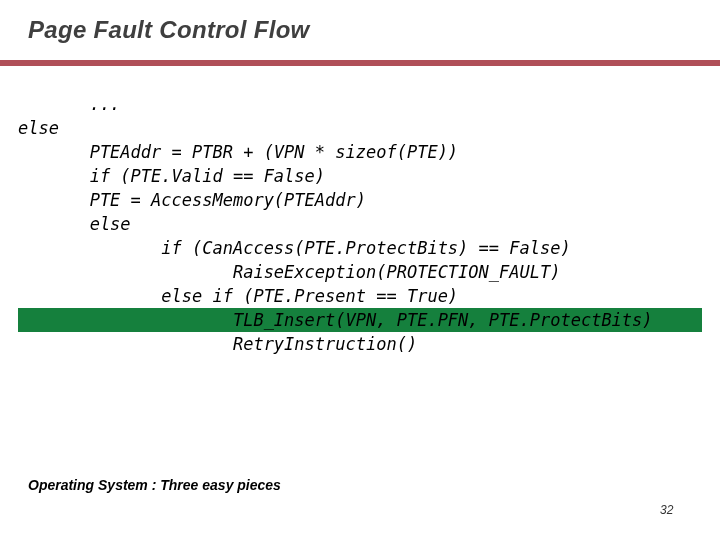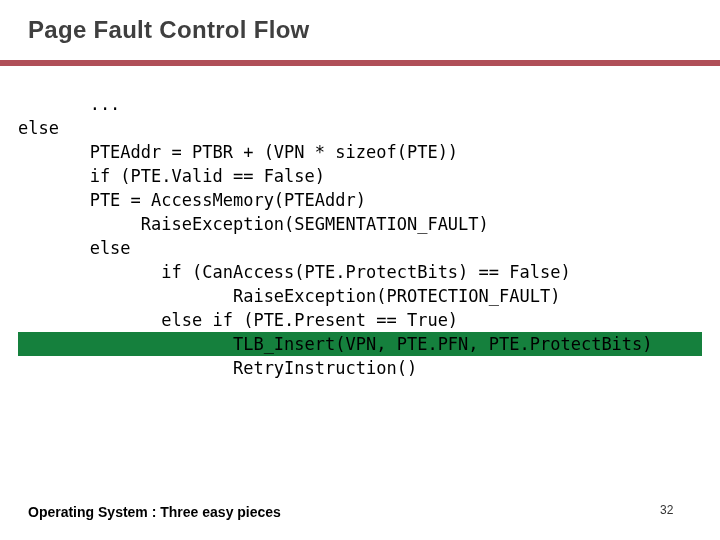--- a/index.html
+++ b/index.html
@@ -7,20 +7,21 @@
     padding: 0;
     background: #ffffff;
   }
   .slide {
     position: relative;
     width: 720px;
     height: 540px;
     background: #ffffff;
     overflow: hidden;
     font-family: "Liberation Sans", sans-serif;
+    font-style: italic;
   }
   .slide-title {
     position: absolute;
     left: 28px;
     top: 16px;
     font-size: 24px;
     font-weight: bold;
     letter-spacing: 0.3px;
     color: #3f3f3f;
     white-space: nowrap;
@@ -46,21 +47,21 @@
     line-height: 24px;
     height: 24px;
     color: #000000;
   }
   .code-line.highlighted {
     background: #ffff00;
   }
   .footer-text {
     position: absolute;
     left: 28px;
-    top: 504px;
+    top: 477px;
     font-size: 14px;
     font-weight: bold;
     color: #000000;
     white-space: nowrap;
   }
   .page-number {
     position: absolute;
     left: 660px;
     top: 503px;
     font-size: 12px;
@@ -75,21 +76,20 @@
   <div class="slide-title" style="color: rgb(63, 63, 63);">Page Fault Control Flow</div>
 
   <div class="title-rule" style="background: rgb(176, 79, 88);"></div>
 
   <div class="code-block">
       <div class="code-line" style="color: rgb(0, 0, 0);">       ...</div>
       <div class="code-line" style="color: rgb(0, 0, 0);">else</div>
       <div class="code-line" style="color: rgb(0, 0, 0);">       PTEAddr = PTBR + (VPN * sizeof(PTE))</div>
       <div class="code-line" style="color: rgb(0, 0, 0);">       if (PTE.Valid == False)</div>
       <div class="code-line" style="color: rgb(0, 0, 0);">       PTE = AccessMemory(PTEAddr)</div>
-      <div class="code-line" style="color: rgb(0, 0, 0);">            RaiseException(SEGMENTATION_FAULT)</div>
       <div class="code-line" style="color: rgb(0, 0, 0);">       else</div>
       <div class="code-line" style="color: rgb(0, 0, 0);">              if (CanAccess(PTE.ProtectBits) == False)</div>
       <div class="code-line" style="color: rgb(0, 0, 0);">                     RaiseException(PROTECTION_FAULT)</div>
       <div class="code-line" style="color: rgb(0, 0, 0);">              else if (PTE.Present == True)</div>
       <div class="code-line highlighted" style="color: rgb(0, 0, 0); background: #15803d;">                     TLB_Insert(VPN, PTE.PFN, PTE.ProtectBits)</div>
       <div class="code-line" style="color: rgb(0, 0, 0);">                     RetryInstruction()</div>
     </div>
 
   <div class="footer-text">Operating System : Three easy pieces</div>
 

